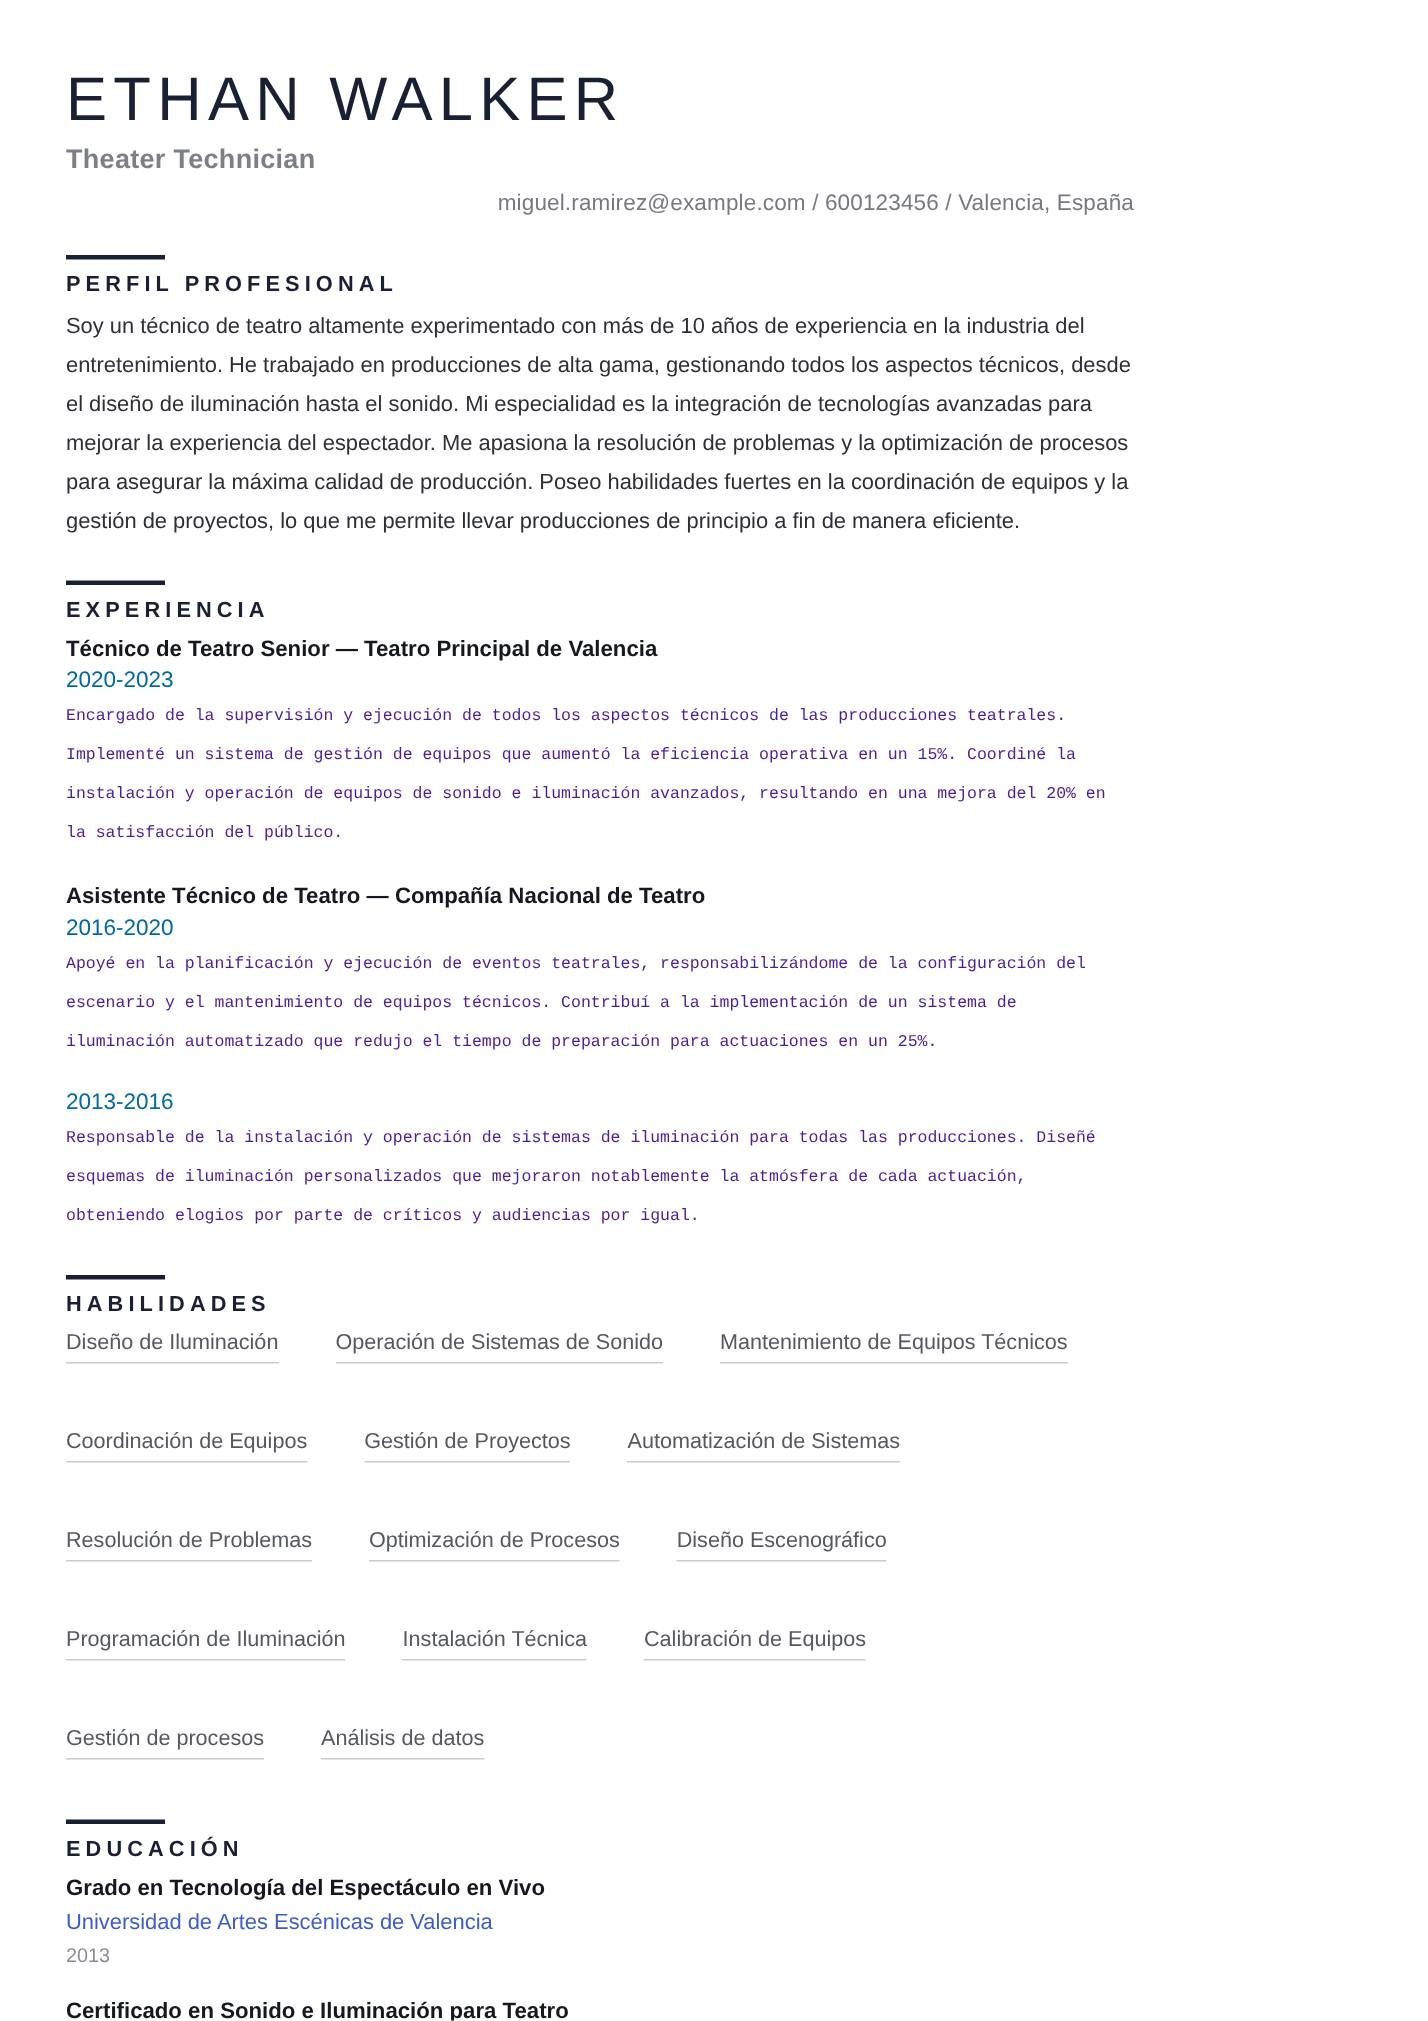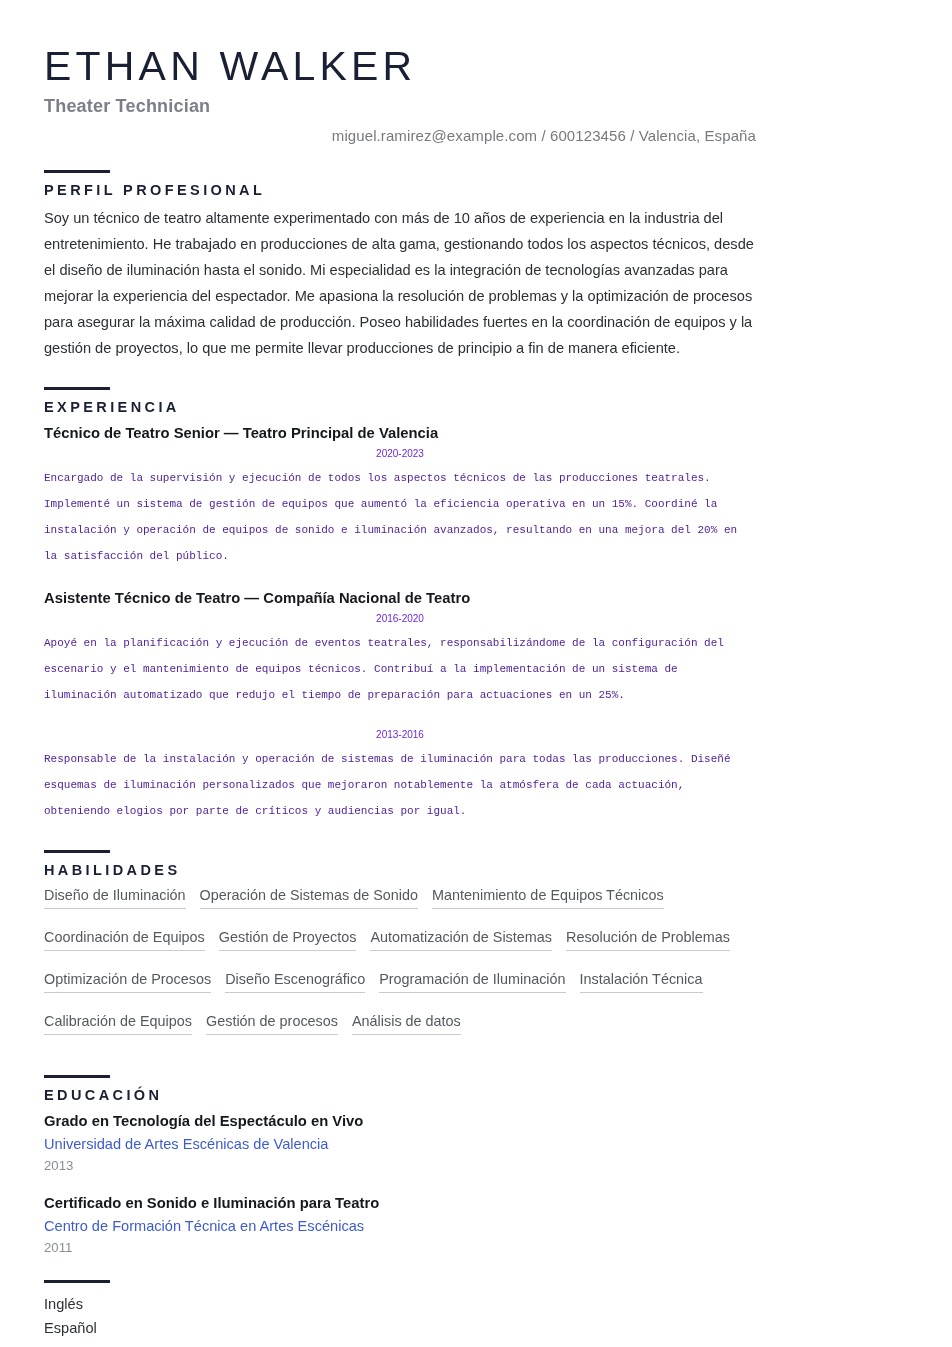--- a/index.html
+++ b/index.html
@@ -81,41 +81,41 @@
   .job { margin-bottom: 18px; }
   .job:last-child { margin-bottom: 0; }
   .job-title {
     font-size: 14.8px;
     font-weight: 700;
     color: #16181f;
     line-height: 22px;
     margin: 0 0 1px 0;
   }
   .job-date {
-    font-size: 10px;
-    color: #6d28d9;
+    font-size: 15px;
+    color: #0369a1;
     line-height: 18px;
     margin: 0 0 2px 0;
-    text-align: center;
   }
   .job-desc {
     font-size: 11px;
     line-height: 26px;
     color: #4c1d95;
     margin: 0;
     max-width: 868px;
     font-family: Liberation Mono, monospace;
   }
 
   
   .skills {
     display: flex;
     flex-wrap: wrap;
     max-width: 880px;
     margin-top: 2px;
+    gap: 24px;
   }
   .skill {
     font-size: 14.4px;
     color: #55585f;
     border-bottom: 1px solid #c9cbd0;
     padding-bottom: 3px;
     margin: 0 14px 18px 0;
     line-height: 20px;
     white-space: nowrap;
   }

